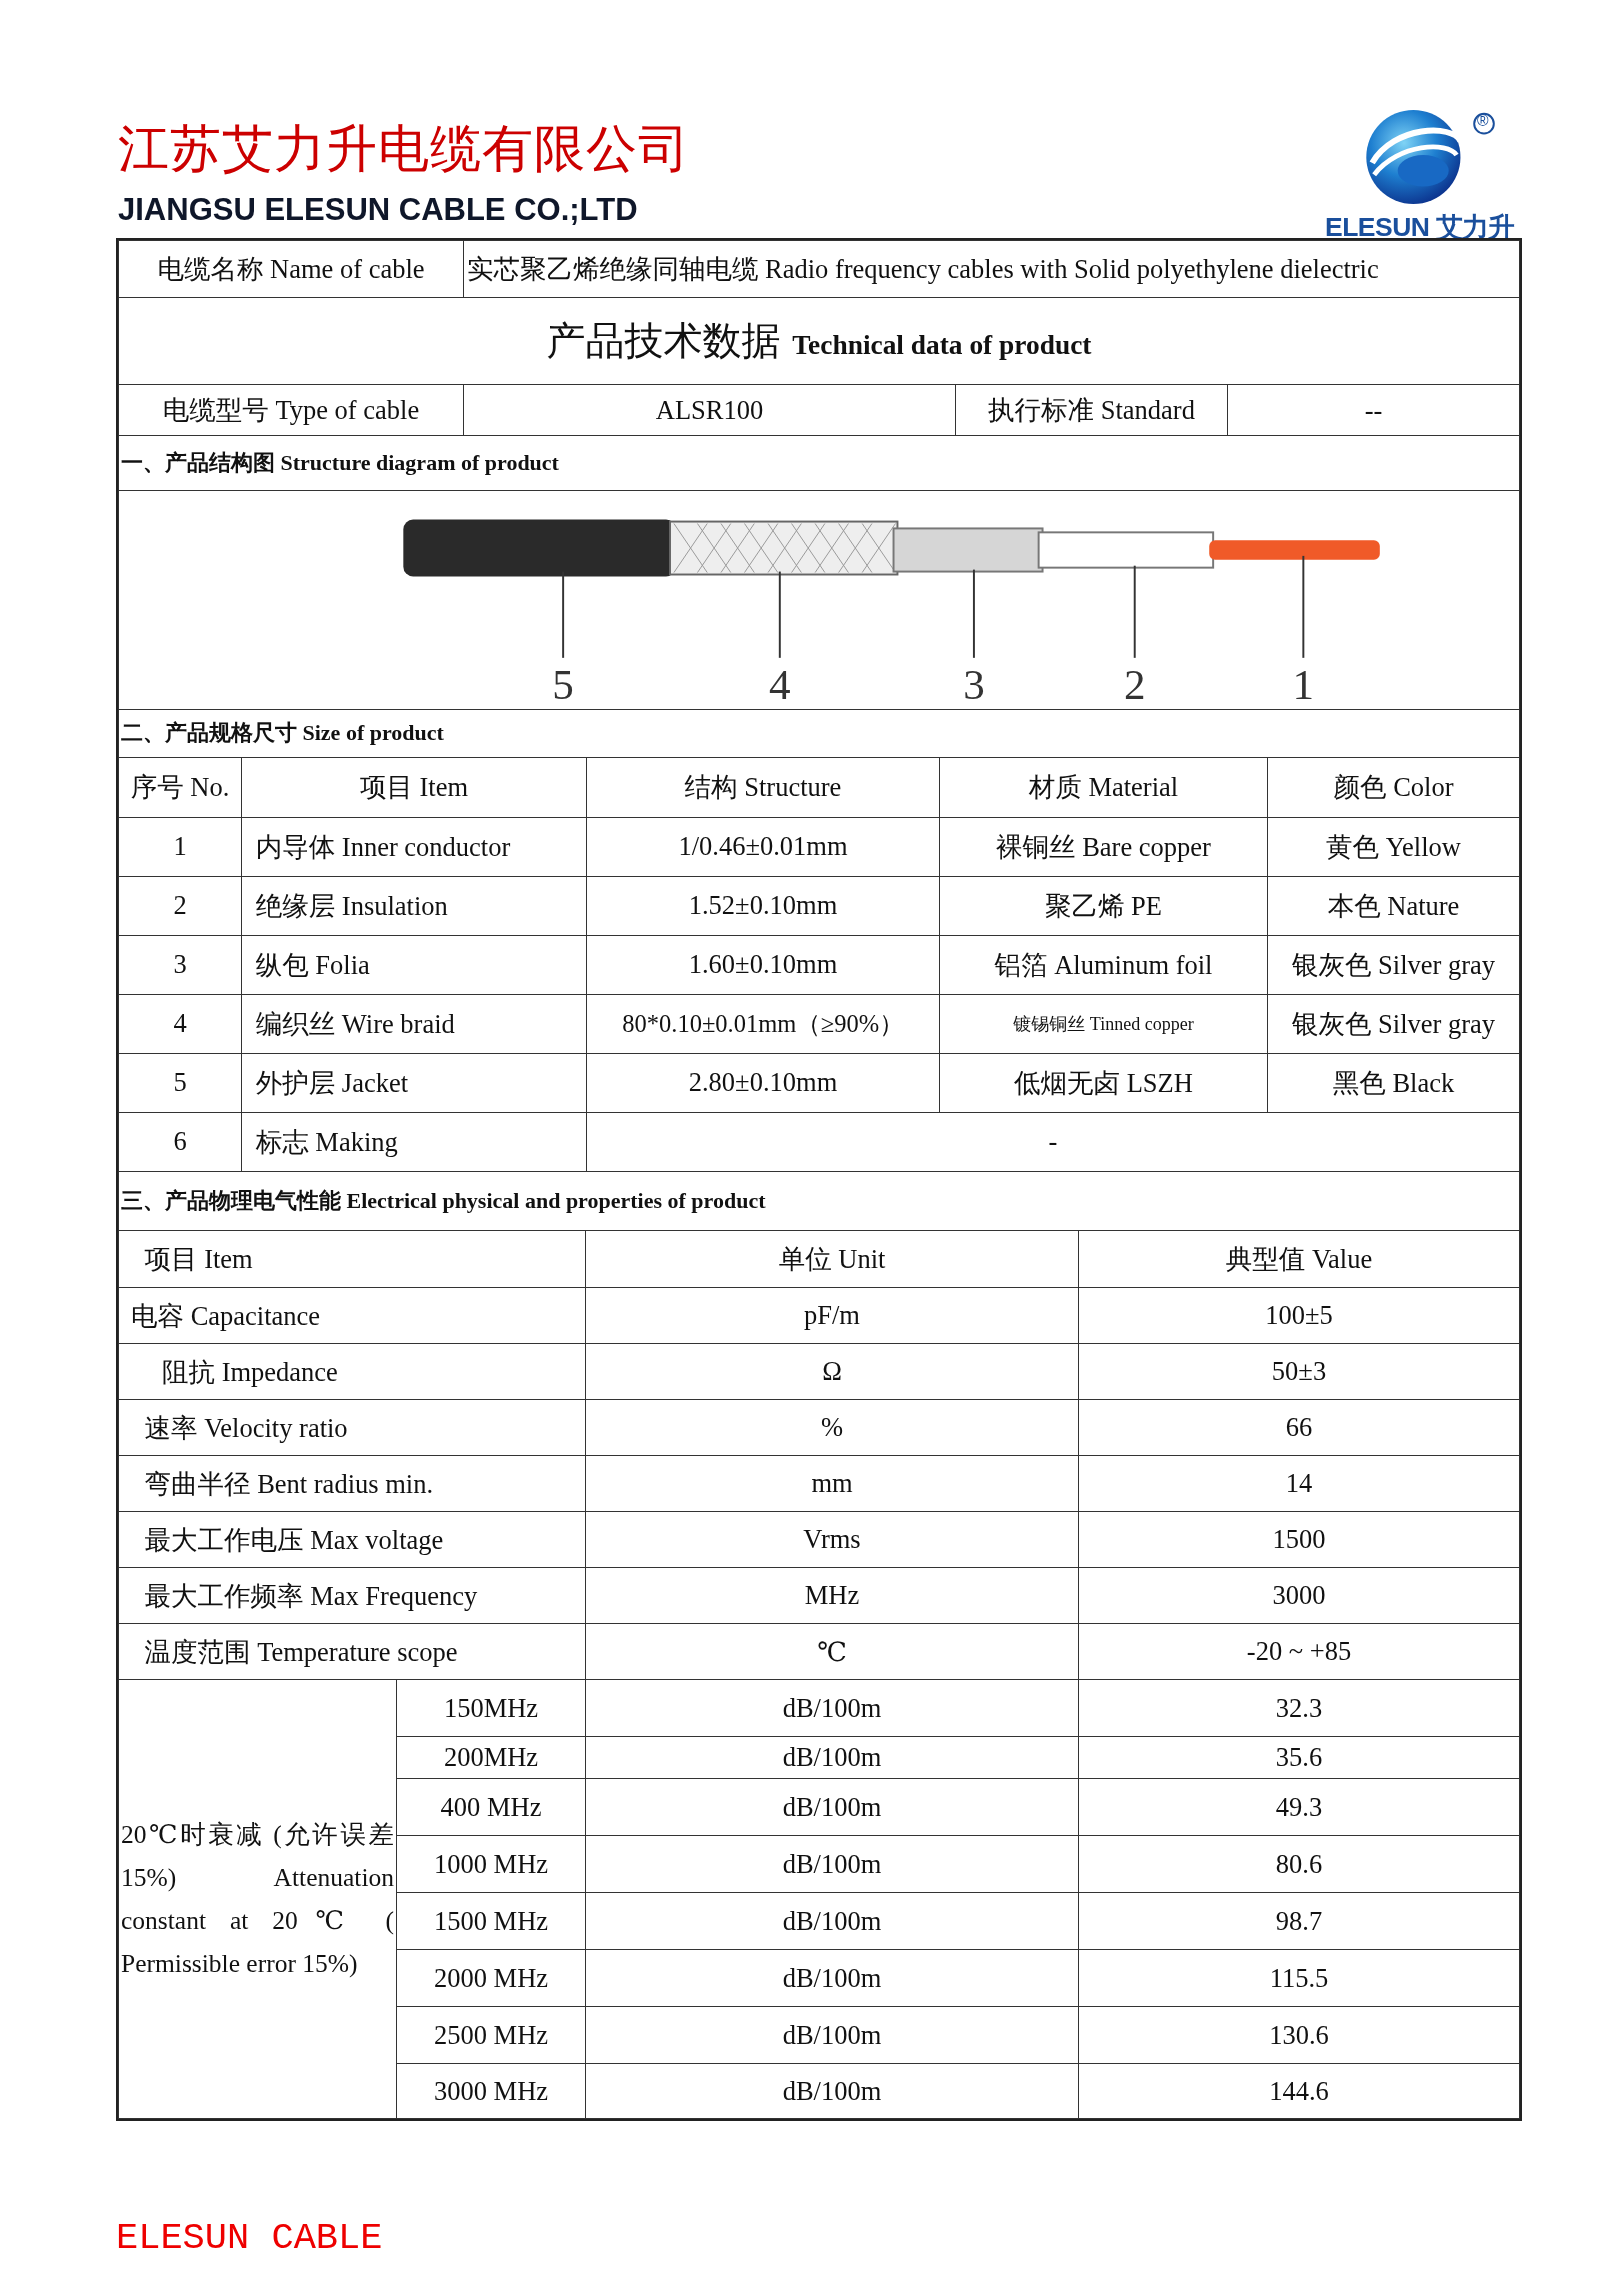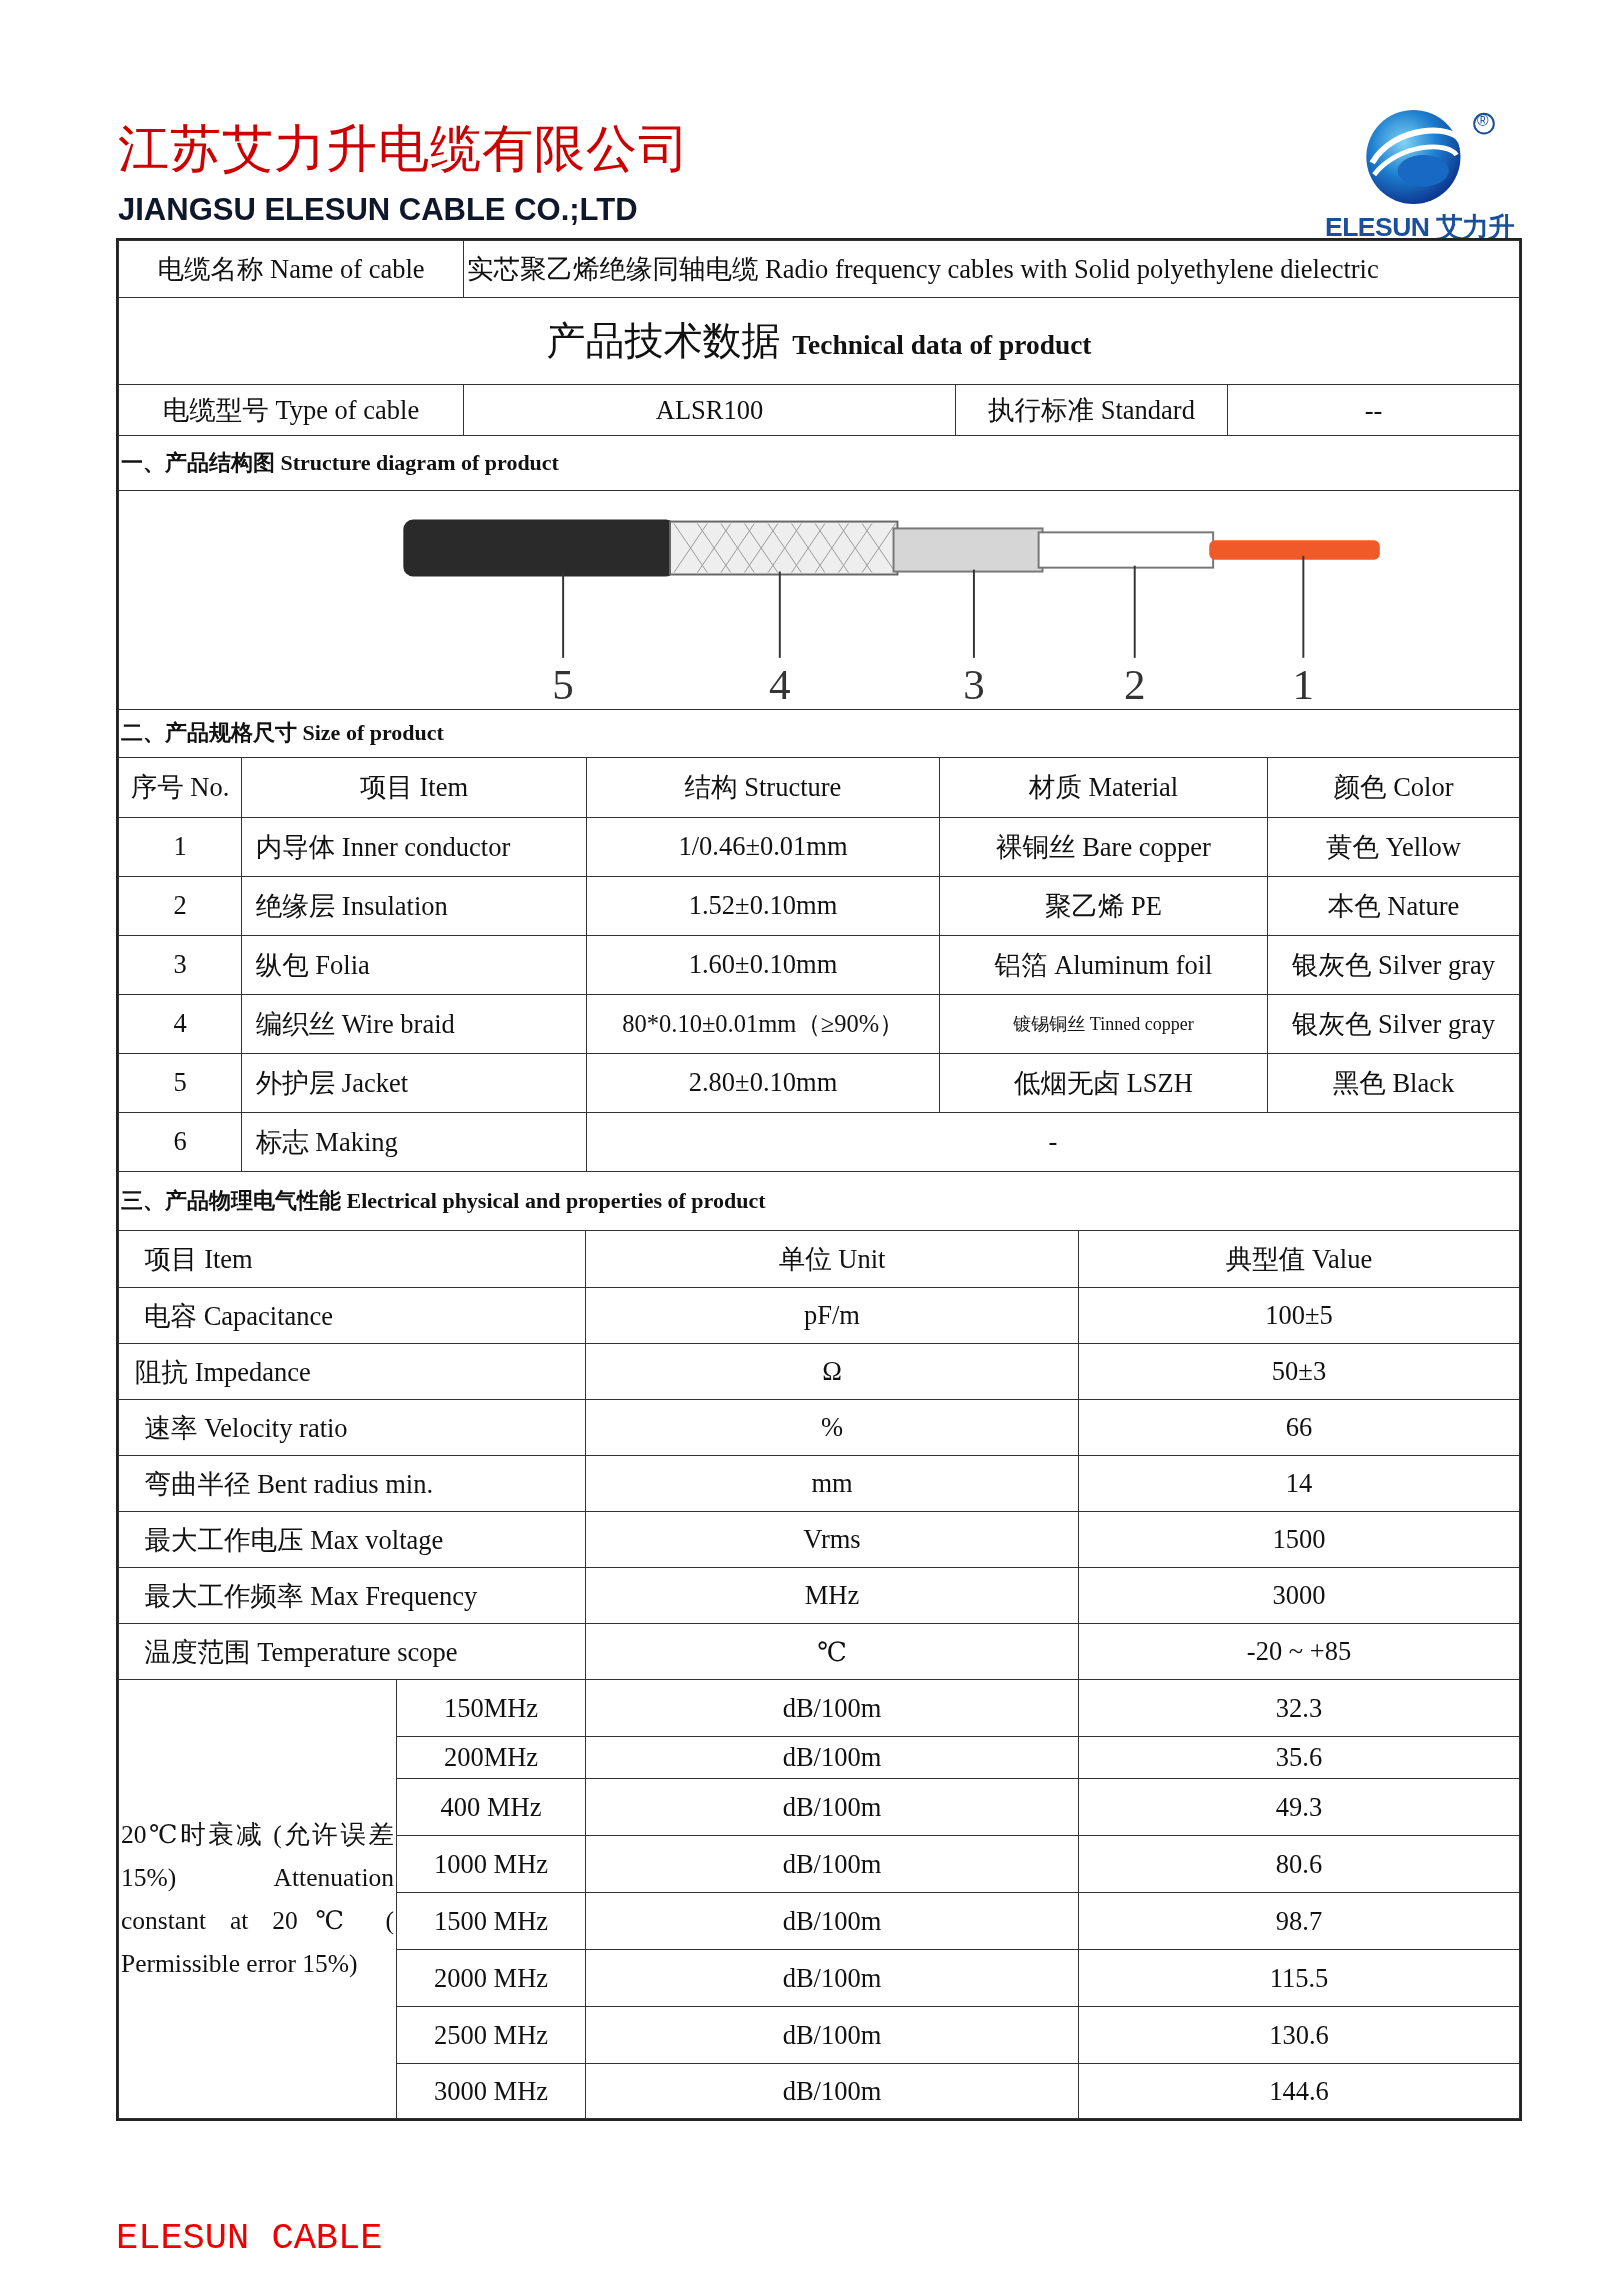--- a/index.html
+++ b/index.html
@@ -177,26 +177,26 @@
     <tbody>
         <tr style="height:59px">
       <td colspan="4" class="sec" style="border-top:none"><b>三、产品物理电气性能 Electrical physical and properties of product</b></td>
     </tr>
     <tr style="height:57px">
       <td colspan="2" class="l" style="padding-left:25.5px">项目  Item</td>
       <td>单位 Unit</td>
       <td>典型值 Value</td>
     </tr>
     <tr style="height:56px">
-      <td colspan="2" class="l" style="padding-left:25px">电容 Capacitance</td>
+      <td colspan="2" class="l" style="padding-left:12px">电容 Capacitance</td>
       <td>pF/m</td>
       <td>100±5</td>
     </tr>
     <tr style="height:56px">
-      <td colspan="2" class="l" style="padding-left:16px">阻抗  Impedance</td>
+      <td colspan="2" class="l" style="padding-left:43px">阻抗  Impedance</td>
       <td>Ω</td>
       <td>50±3</td>
     </tr>
     <tr style="height:56px">
       <td colspan="2" class="l" style="padding-left:25.5px">速率 Velocity ratio</td>
       <td>%</td>
       <td>66</td>
     </tr>
     <tr style="height:56px">
       <td colspan="2" class="l" style="padding-left:25.5px">弯曲半径  Bent radius min.</td>

